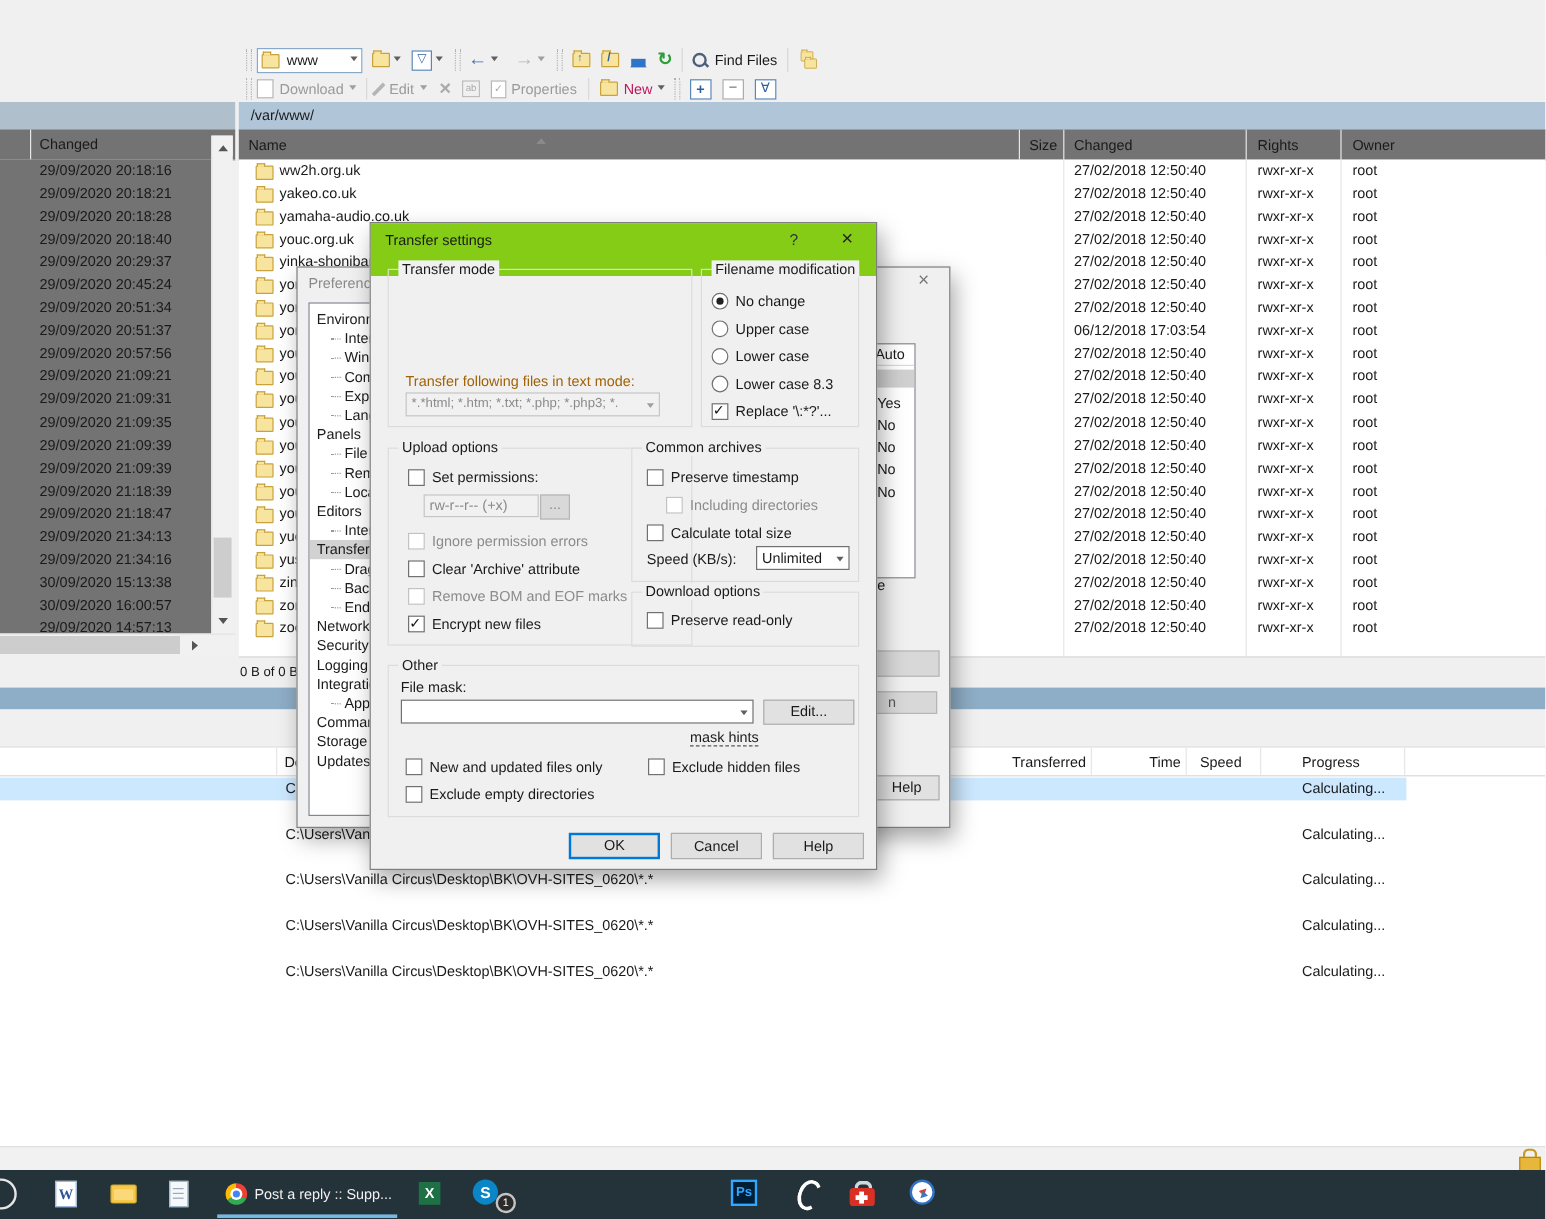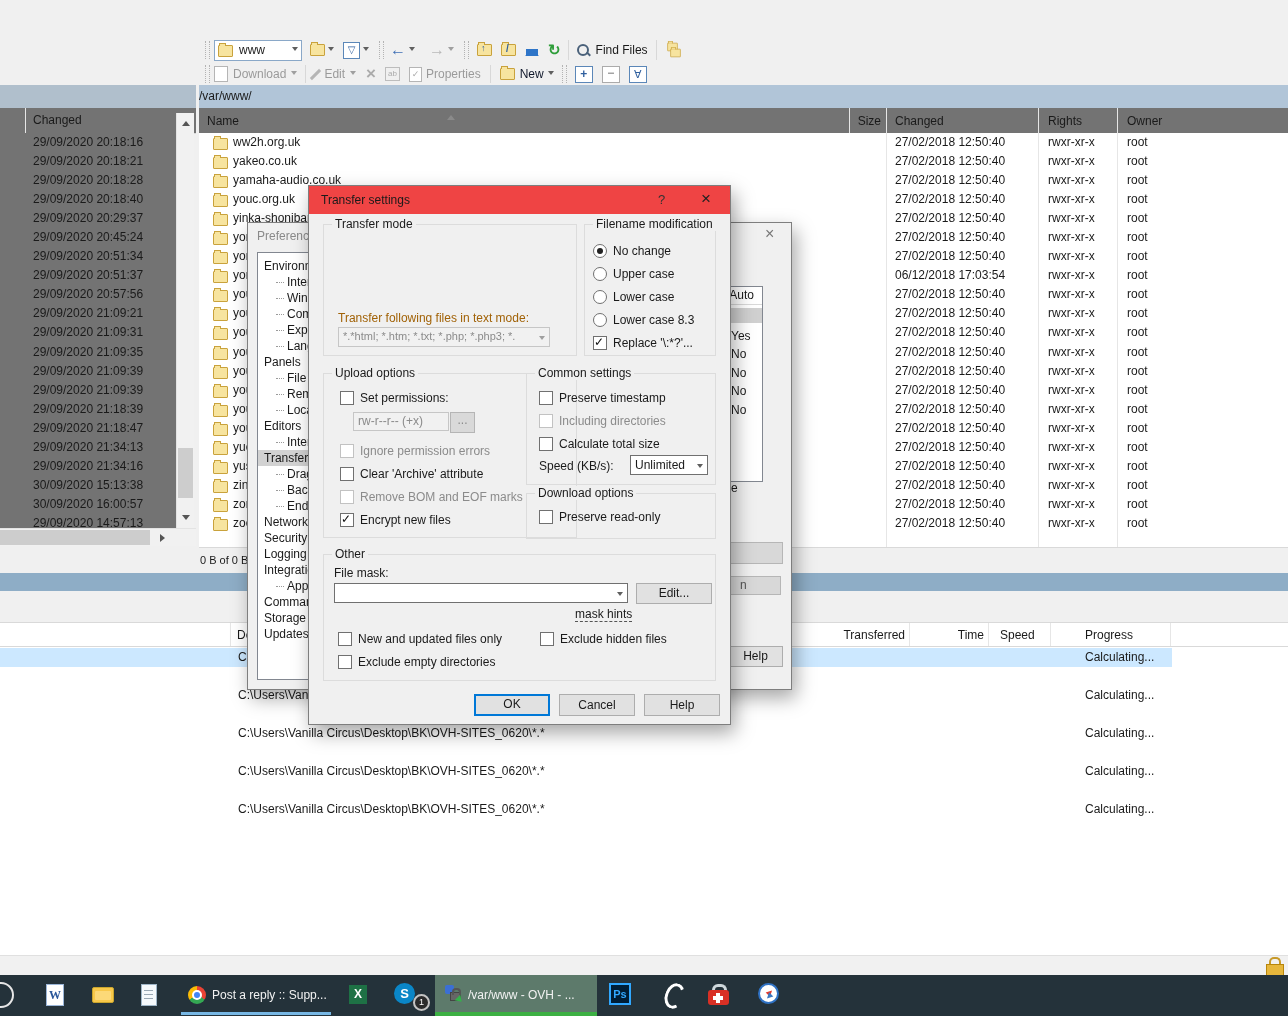--- a/index.html
+++ b/index.html
@@ -20,21 +20,21 @@
   .combo.dis{background:#f1f1f1;border-color:#c6c6c6;color:#8b8b8b;font-size:11px}
   .grp{position:absolute;border:1px solid #dcdcdc}
   .grp .gt{position:absolute;top:-8px;left:8px;background:#f0f0f0;padding:0 3px;white-space:nowrap}
   .opt{position:relative;height:23px;display:flex;align-items:center;white-space:nowrap}
   .rad{width:12px;height:12px;border:1px solid #707070;border-radius:50%;background:#fff;margin-right:6px;flex:none;position:relative}
   .opt.on .rad::after{content:"";position:absolute;left:3px;top:3px;width:6px;height:6px;border-radius:50%;background:#222}
   .cb{width:12px;height:12px;border:1px solid #707070;background:#fff;margin-right:6px;flex:none;position:relative}
   .opt.chk .cb::after{content:"✓";position:absolute;left:0px;top:-2px;font-size:12px;color:#111}
   .opt.dis{color:#8b8b8b}
   .opt.dis .cb,.opt.dis .rad{border-color:#c2c2c2}
-  .opt.ind{}
+  .opt.ind{margin-left:16px}
   .opt.gap{margin-top:30px}
   .tri-up{width:0;height:0;border:4px solid transparent;border-bottom:5px solid #555}
   .tri-dn{width:0;height:0;border:4px solid transparent;border-top:5px solid #555}
   .tri-rt{width:0;height:0;border:4px solid transparent;border-left:5px solid #555}
   
   .pathbar{background:#b1c5d8;border-bottom:1px solid #9fb4c6;line-height:22px}
   .hdr{background:#737373;border-bottom:1px solid #d9d9d9}
   .vline{position:absolute;width:1px;background:#e6e6e6}
   .lrow{height:19.05px;line-height:19.05px;padding-left:33px;white-space:nowrap;overflow:hidden}
   .rrow{position:relative;height:19.05px;line-height:19.05px;white-space:nowrap}
@@ -117,31 +117,31 @@
     <div class="sep" style="height:18px;margin:0 8px"></div>
     <span style="width:3px;height:13px;background:#b5b5b5;transform:rotate(45deg);display:inline-block;margin-right:7px"></span>
     <span>Edit</span>
     <span class="car gray" style="margin-left:5px"></span>
     <span style="margin-left:10px;color:#ababab;font-weight:bold;font-size:17px;line-height:14px">×</span>
     <span style="margin-left:9px;width:13px;height:12px;border:1px solid #bdbdbd;display:inline-block;font-size:8px;line-height:11px;text-align:center;color:#ababab">ab</span>
     <span style="margin-left:9px;width:11px;height:13px;background:#fff;border:1px solid #b5b5b5;display:inline-block;font-size:9px;line-height:12px;text-align:center;color:#ababab">✓</span>
     <span style="margin-left:4px">Properties</span>
     <div class="sep" style="height:18px;margin:0 9px"></div>
     <span class="fold" style="margin-right:5px"></span>
-    <span style="color:#0f172a">New</span>
+    <span style="color:#be185d">New</span>
     <span class="car" style="margin-left:4px"></span>
     <div class="grip" style="margin:0 8px"></div>
     <span style="width:16px;height:15px;border:1px solid #5b87b8;background:#fff;color:#2f5f9e;text-align:center;line-height:14px;font-weight:bold">+</span>
     <span style="margin-left:9px;width:16px;height:15px;border:1px solid #ababab;background:#fff;color:#9a9a9a;text-align:center;line-height:13px;font-weight:bold">−</span>
     <span style="margin-left:9px;width:16px;height:15px;border:1px solid #5b87b8;background:#fff;color:#2f5f9e;text-align:center;line-height:14px;font-size:11px">∀</span>
   </div>
 
   <div class="abs pathbar" style="left:0;top:85px;width:196px;height:23px;background:#b0bfcc"></div>
   <div class="abs pathbar" style="left:199px;top:85px;width:1089px;height:23px">
-    <span style="">/var/www/</span>
+    <span style="margin-left:10px">/var/www/</span>
   </div>
 
   <div class="abs hdr" style="left:0;top:108px;width:196px;height:25px">
     <div class="vline" style="left:25px;top:0;height:25px"></div>
     <span style="position:absolute;left:33px;top:5px">Changed</span>
   </div>
   <div class="abs" style="left:0;top:133px;width:176px;height:395px;background:#737373;overflow:hidden">
 
   <div class="lrow">29/09/2020  20:18:16</div>
       <div class="lrow">29/09/2020  20:18:21</div>
@@ -448,21 +448,21 @@
     <div style="position:absolute;left:453px;top:319px;width:80px;height:20px;background:#d8d8d8;border:1px solid #b6b6b6"></div>
     <div style="position:absolute;left:453px;top:353px;width:80px;height:19px;background:#d8d8d8;border:1px solid #b6b6b6;padding-left:38px;box-sizing:border-box;color:#555;line-height:17px">
       <span>n</span>
     </div>
     <div class="btn" style="position:absolute;left:480px;top:423px;width:55px;height:21px;line-height:19px">
       <span>Help</span>
     </div>
   </div>
 
   <div class="dlg" style="left:308px;top:185px;width:421px;height:538px;z-index:30">
-    <div style="position:absolute;left:0;top:0;width:421px;height:28px;background:#ef4444">
+    <div style="position:absolute;left:0;top:0;width:421px;height:44px;background:#84cc16">
       <span style="position:absolute;left:12px;top:7px">Transfer settings</span>
       <span style="position:absolute;left:349px;top:6px;color:#333;font-size:13px">?</span>
       <span style="position:absolute;left:392px;top:3px;font-size:17px;color:#222">×</span>
     </div>
 
     <div class="grp" style="left:14px;top:38px;width:252px;height:130px">
       <span class="gt">Transfer mode</span>
       <span style="position:absolute;left:14px;top:86px;color:#a16207">Transfer following files in text mode:</span>
       <div class="combo dis" style="position:absolute;left:14px;top:102px;width:212px;height:20px">
         <span>*.*html; *.htm; *.txt; *.php; *.php3; *.</span>
@@ -524,21 +524,21 @@
         </div>
       <div style="position:absolute;left:29px;top:38px;width:96px;height:19px;background:#f1f1f1;border:1px solid #c6c6c6;color:#8b8b8b;line-height:17px;padding-left:4px;box-sizing:border-box">
         <span>rw-r--r-- (+x)</span>
       </div>
       <div style="position:absolute;left:126px;top:38px;width:23px;height:19px;background:#d9d9d9;border:1px solid #b5b5b5;color:#8b8b8b;text-align:center;line-height:14px">
         <span>...</span>
       </div>
     </div>
 
     <div class="grp" style="left:217px;top:187px;width:188px;height:110px">
-      <span class="gt">Common settings</span>
+      <span class="gt">Common archives</span>
       <div style="position:absolute;left:12px;top:12px">
 
       <div class="opt">
             <span class="cb"></span>
             <span>Preserve timestamp</span>
           </div>
           <div class="opt dis ind">
             <span class="cb"></span>
             <span>Including directories</span>
           </div>
@@ -615,30 +615,20 @@
         <span style="position:absolute;left:6px;top:6px;width:6px;height:6px;background:#4285f4;border-radius:50%"></span>
       </span>
       <span class="tb-label" style="position:absolute;left:32px;top:13px">Post a reply :: Supp...</span>
       <span style="position:absolute;left:1px;bottom:1px;width:150px;height:3px;background:#77b7e4"></span>
     </div>
     <div style="position:absolute;left:349px;top:10px;width:18px;height:19px;background:#1e7145;color:#fff;font-weight:bold;font-size:12px;text-align:center;line-height:19px">X</div>
     <div style="position:absolute;left:394px;top:8px;width:21px;height:21px;background:#0a86c7;border-radius:50%;color:#fff;font-weight:bold;font-size:13px;text-align:center;line-height:21px">S</div>
     <div style="position:absolute;left:413px;top:19px;width:13px;height:13px;background:#2b2b2b;border:2px solid #c4c4c4;border-radius:50%;color:#fff;font-size:9px;text-align:center;line-height:13px">
       <span>1</span>
     </div>
-    <div style="position:absolute;left:435px;top:0;width:162px;height:41px;background:#5d7a6b">
-      <span style="position:absolute;left:10px;top:10px;width:18px;height:18px">
-        <span style="position:absolute;left:0;top:0;width:9px;height:9px;background:#3b6fd4;border-radius:2px"></span>
-        <span style="position:absolute;left:5px;top:7px;width:9px;height:7px;background:#666;border:1px solid #444"></span>
-        <span style="position:absolute;left:7px;top:3px;width:5px;height:5px;border:2px solid #555;border-bottom:none;border-radius:4px 4px 0 0"></span>
-        <span style="position:absolute;left:11px;top:12px;width:0;height:0;border:4px solid transparent;border-left:6px solid #35b24a;transform:rotate(45deg)"></span>
-      </span>
-      <span class="tb-label" style="position:absolute;left:33px;top:13px">/var/www - OVH - ...</span>
-      <span style="position:absolute;left:0;bottom:0;width:162px;height:4px;background:#3cb043"></span>
-    </div>
     <div style="position:absolute;left:609px;top:8px;width:22px;height:22px;background:#001e36;border:2px solid #31a8ff;box-sizing:border-box;color:#31a8ff;font-weight:bold;font-size:11px;text-align:center;line-height:19px">
       <span>Ps</span>
     </div>
     <div style="position:absolute;left:663px;top:8px;width:18px;height:22px">
       <span style="position:absolute;left:2px;top:0;width:13px;height:20px;border:3px solid #fff;border-radius:50%;border-right-color:transparent;transform:rotate(20deg)"></span>
     </div>
     <div style="position:absolute;left:708px;top:9px;width:21px;height:21px">
       <span style="position:absolute;left:4px;top:0;width:9px;height:8px;border:3px solid #cfd8dc;border-bottom:none;border-radius:6px 6px 0 0"></span>
       <span style="position:absolute;left:0;top:6px;width:21px;height:15px;background:#d93025;border-radius:3px"></span>
       <span style="position:absolute;left:8px;top:9px;width:4px;height:10px;background:#fff"></span>

